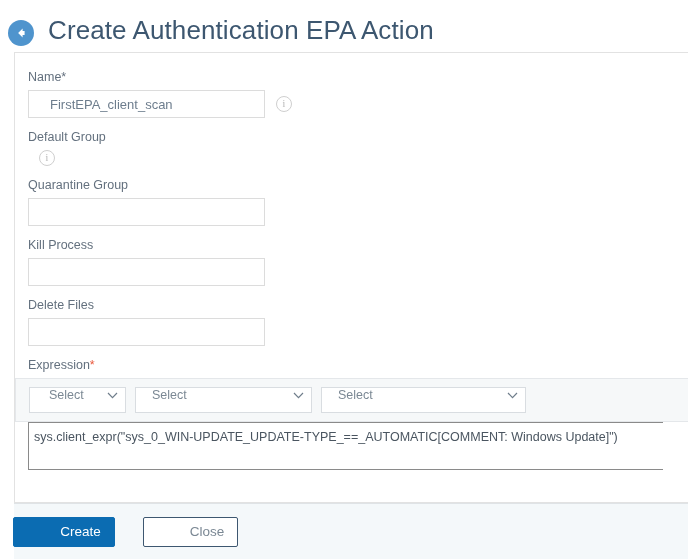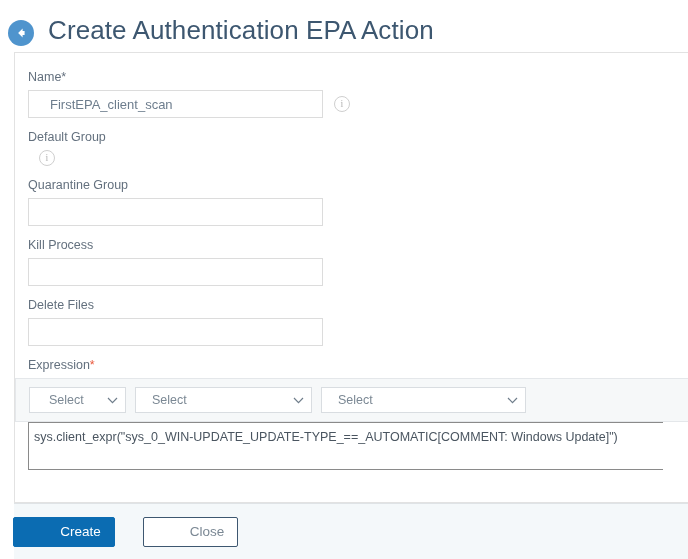--- a/index.html
+++ b/index.html
@@ -68,21 +68,21 @@
     line-height: 16px;
   }
   .req-star-red { color: #e8583c; font-size: 12.5px; }
 
   .field-row {
     display: flex;
     align-items: center;
   }
 
   .text-input {
-    width: 295px;
+    width: 237px;
     height: 28px;
     border: 1px solid #dcdcdc;
     background: #ffffff;
     font-family: "Liberation Sans", sans-serif;
     font-size: 13px;
     color: #6d7d8d;
     padding: 0 8px 0 21px;
     outline: none;
     border-radius: 0;
   }
@@ -117,21 +117,20 @@
     display: flex;
     align-items: center;
     gap: 9px;
     width: calc(100% + 13px);
   }
   .sel {
     height: 26px;
     background: #ffffff;
     border: 1px solid #d9dde1;
     display: flex;
-    align-items: center;
     justify-content: space-between;
     padding: 0 7px 0 22px;
     font-size: 12.5px;
     color: #7b8894;
     cursor: pointer;
     flex: 0 0 auto;
   }
   .sel-1 { width: 97px; padding-left: 19px; }
   .sel-2 { width: 177px; padding-left: 16px; }
   .sel-3 { width: 205px; padding-left: 16px; }

